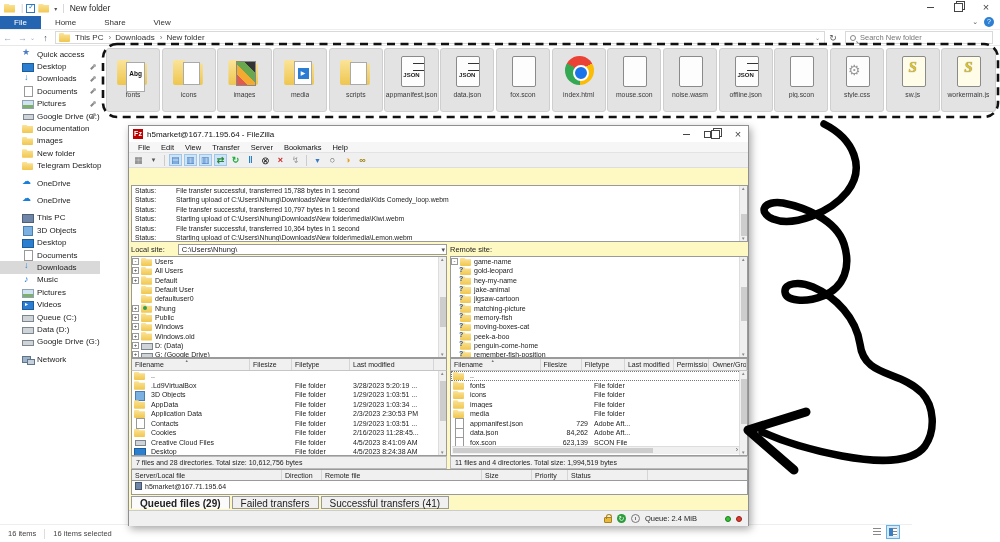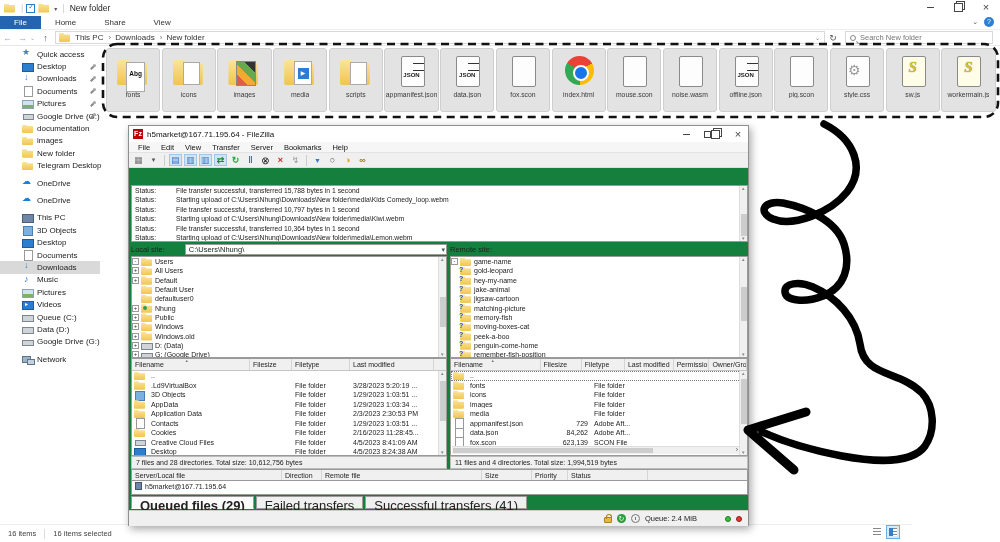--- a/index.html
+++ b/index.html
@@ -105,21 +105,21 @@
   #ex-status { position:absolute; left:0; top:524px; width:912px; height:18px; background:#fff; border-top:1px solid #eee; display:flex; align-items:center; font-size:7.5px; color:#444; }
   .st-item { padding:0 8px; }
   .st-sep { width:1px; height:10px; background:#ddd; }
   #view-btns { position:absolute; right:12px; top:0px; display:flex; gap:2px; }
   .vbtn { width:14px; height:14px; border:1px solid transparent; display:flex; align-items:center; justify-content:center; }
   .vbtn.active { border-color:#66b0e8; background:#d6eaf8; }
   .vbtn-in { width:8px; height:8px; background:repeating-linear-gradient(#888 0 1px, #fff 1px 3px); }
   .vbtn.active .vbtn-in { background:linear-gradient(#3a7ebf,#3a7ebf) 0 0/4px 8px no-repeat, repeating-linear-gradient(#888 0 1px,#fff 1px 3px); }
 
   
-  #fz { position:absolute; left:128px; top:125px; width:621px; height:401px; background:#15803d; border:1px solid #8f8f8f; box-shadow:2px 3px 8px rgba(0,0,0,.35); font-size:7px; }
+  #fz { position:absolute; left:128px; top:125px; width:621px; height:401px; background:#fef9c3; border:1px solid #8f8f8f; box-shadow:2px 3px 8px rgba(0,0,0,.35); font-size:7px; }
   #fz-title { position:absolute; left:0; top:0; width:100%; height:16px; background:#fff; display:flex; align-items:center; padding-left:4px; }
   .fz-logo { width:10px; height:10px; background:#bf0000; color:#fff; font-size:7px; font-weight:bold; text-align:center; line-height:10px; margin-right:4px; }
   #fz-title-text { font-size:8px; color:#111; }
   #fz-wcs { position:absolute; right:2px; top:1px; display:flex; gap:10px; }
   #fz-wcs .wc { width:16px; }
   #fz-menu { position:absolute; left:0; top:16px; width:100%; height:11px; background:#f6f6f6; display:flex; align-items:center; padding-left:4px; gap:1px; border-bottom:1px solid #e3e3e3; }
   .fz-menu-item { padding:0 5px; font-size:7.5px; color:#111; }
   #fz-tools { position:absolute; left:0; top:27px; width:100%; height:15px; display:flex; align-items:center; padding-left:3px; gap:2px; background:#f0f0f0; border-bottom:1px solid #ddd; }
   .tbi { width:13px; height:12px; display:flex; align-items:center; justify-content:center; font-size:9px; border:1px solid transparent; }
   .tbi.pressed { background:#cfe4f7; border-color:#9ec7ea; }
@@ -151,21 +151,21 @@
   .log-type { width:44px; padding-left:3px; flex:0 0 44px; }
   .log-msg { white-space:nowrap; }
   .vscroll { position:absolute; right:0; top:0; width:8px; height:100%; background:#f0f0f0; border-left:1px solid #ddd; }
   .vscroll::before { content:"▲"; position:absolute; top:0; left:1px; font-size:4.5px; color:#888; }
   .vscroll::after { content:"▼"; position:absolute; bottom:0; left:1px; font-size:4.5px; color:#888; }
   .vthumb { position:absolute; left:1px; width:6px; background:#cdcdcd; }
 
   .combo-row { position:absolute; top:117px; height:13px; display:flex; align-items:center; font-size:7.5px; }
   #combo-local { left:2px; width:316px; }
   #combo-remote { left:321px; width:298px; }
-  .combo-box { flex:1; height:11px; background:#fff; border:1px solid #9a9a9a; display:flex; align-items:center; padding-left:3px; margin-left:20px; position:relative; }
+  .combo-box { flex:1; height:11px; background:#fff; border:1px solid #9a9a9a; display:flex; align-items:center; padding-left:3px; margin-left:13px; position:relative; }
   .combo-box::after { content:"▾"; position:absolute; right:1px; top:1px; font-size:7px; color:#555; }
 
   .tree { position:absolute; top:130px; height:102px; background:#fff; border:1px solid #9a9a9a; overflow:hidden; }
   #tree-local { left:2px; width:316px; }
   #tree-remote { left:321px; width:298px; }
   .tree-row { display:flex; align-items:center; height:9.3px; font-size:7px; white-space:nowrap; }
   .exp { width:7px; height:7px; flex:0 0 7px; margin-right:2px; border:1px solid #999; background:#fff; font-size:6px; line-height:5px; text-align:center; color:#333; }
   .exp:empty { border:none; background:transparent; }
   .tree-ic { width:11px; height:10px; position:relative; flex:0 0 11px; margin-right:3px; }
 
@@ -194,21 +194,21 @@
   #lfoot-local { left:2px; width:316px; }
   #lfoot-remote { left:321px; width:298px; }
 
   #fz-qhead { position:absolute; left:2px; top:343px; width:617px; height:12px; background:#f0f0f0; border:1px solid #9a9a9a; display:flex; font-size:7px; }
   .Qc1{width:150px;} .Qc2{width:40px;} .Qc3{width:160px;} .Qc4{width:50px;} .Qc5{width:36px;} .Qc6{width:80px;}
   #fz-qbody { position:absolute; left:2px; top:355px; width:617px; height:14px; background:#fff; border:1px solid #9a9a9a; border-top:none; }
   #fz-qrow { display:flex; align-items:center; height:10px; font-size:7px; padding-left:3px; }
   .server-ic { width:7px; height:8px; background:#6f86a8; border:1px solid #44546a; margin-right:3px; }
 
   #fz-tabs { position:absolute; left:2px; top:370px; height:13px; display:flex; gap:2px; }
-  .fz-tab { border:1px solid #9a9a9a; background:#f0f0f0; padding:1px 8px 0; font-size:13px; color:#222; }
+  .fz-tab { border:1px solid #9a9a9a; background:#f0f0f0; padding:1px 8px 0; font-size:10px; color:#222; }
   .fz-tab.active { background:#fbfbfb; font-weight:bold; border-bottom-color:#fbfbfb; }
 
   #fz-statusbar { position:absolute; left:0; top:384px; width:100%; height:16px; border-top:1px solid #ccc; background:#f0f0f0; display:flex; align-items:center; justify-content:flex-end; gap:5px; padding-right:6px; font-size:7.5px; }
   .lock-ic { width:8px; height:6px; background:#e8b93c; border:1px solid #a8831c; border-radius:1px; position:relative; margin-top:3px; }
   .lock-ic::before { content:""; position:absolute; left:1.5px; top:-4px; width:4px; height:4px; border:1px solid #a8831c; border-bottom:none; border-radius:3px 3px 0 0; }
   .sync-ic { width:9px; height:9px; border-radius:50%; background:#2a9d3c; color:#fff; font-size:7px; line-height:9px; text-align:center; }
   .sync-ic::before { content:"↻"; }
   .clock-ic { width:9px; height:9px; border-radius:50%; border:1px solid #777; position:relative; }
   .clock-ic::before { content:""; position:absolute; left:3.5px; top:1.5px; width:1px; height:3px; background:#777; }
   .led { width:6px; height:6px; border-radius:50%; }

